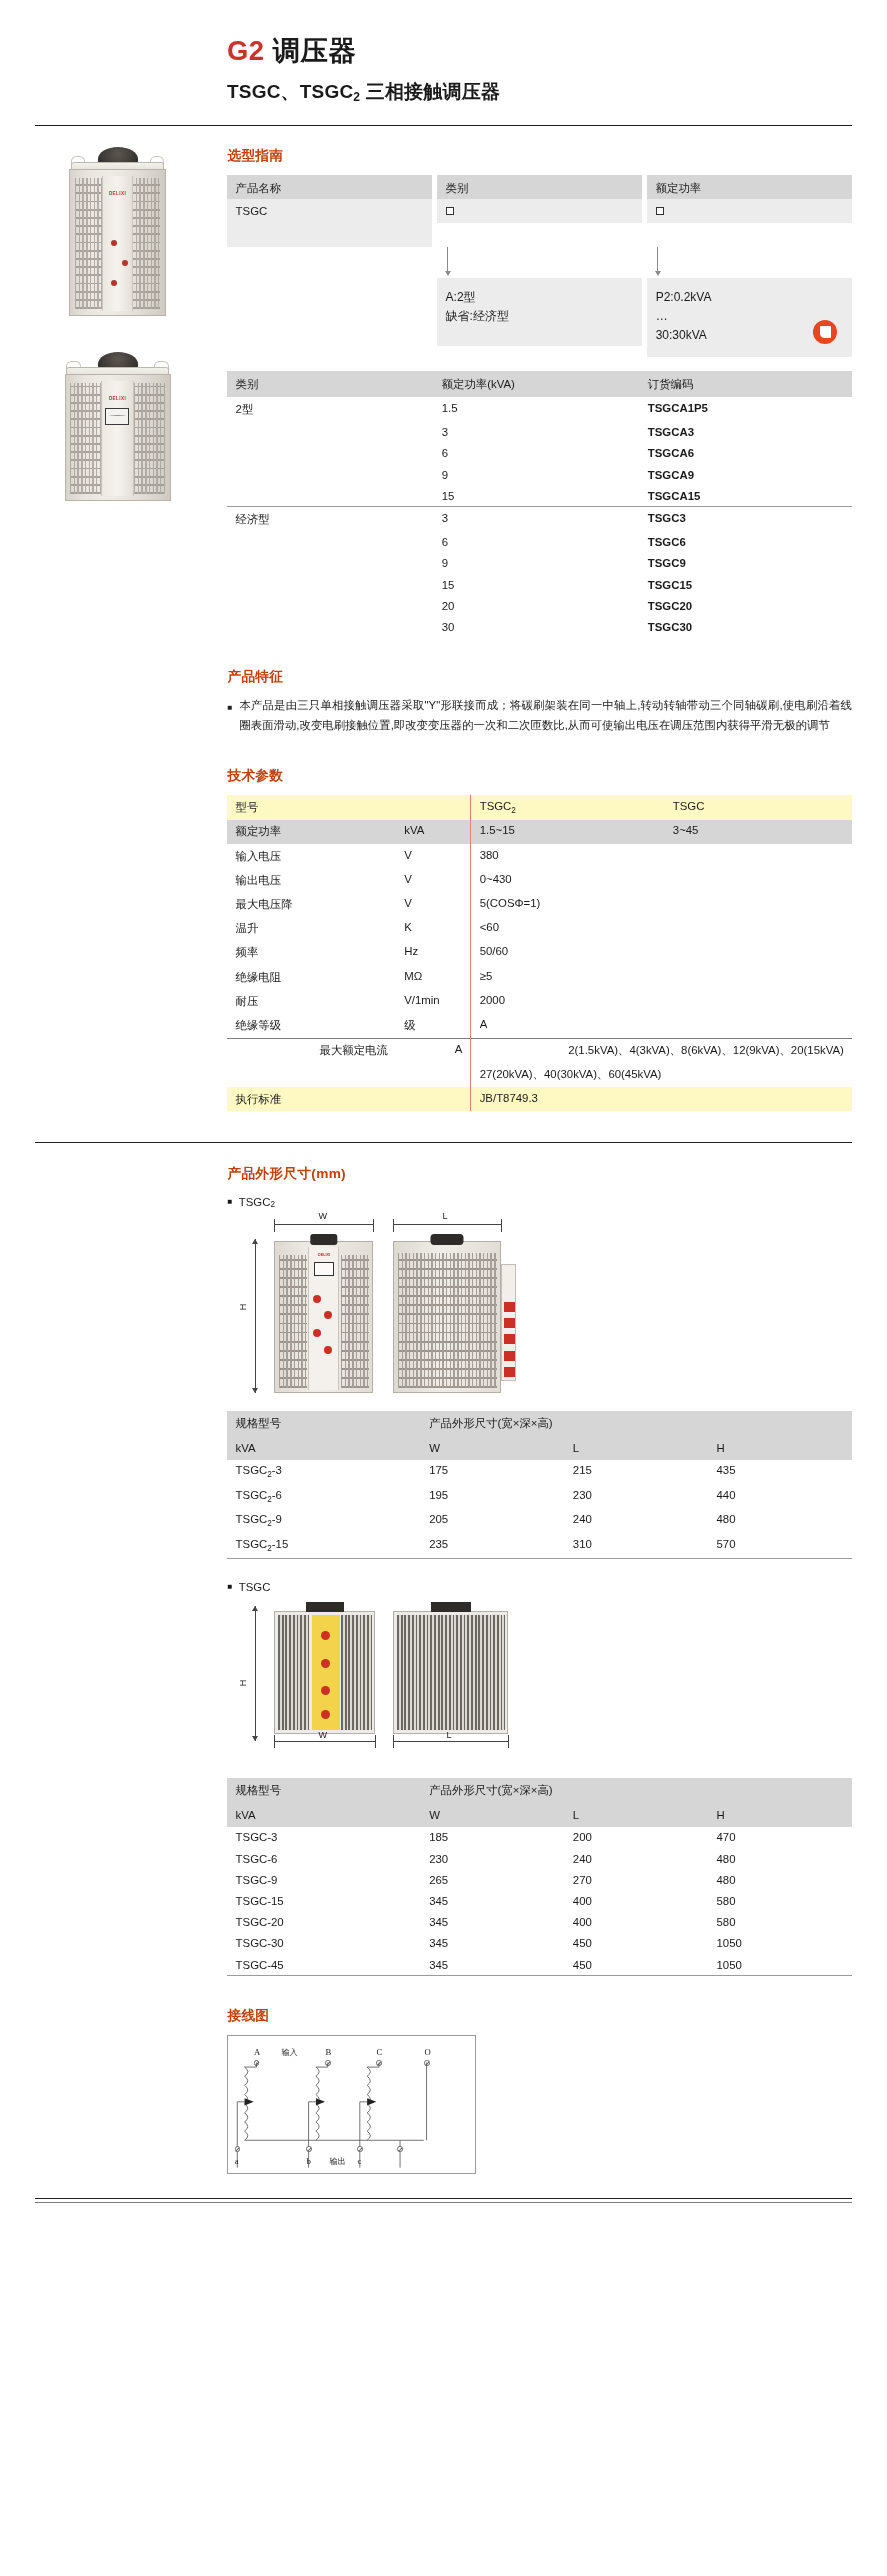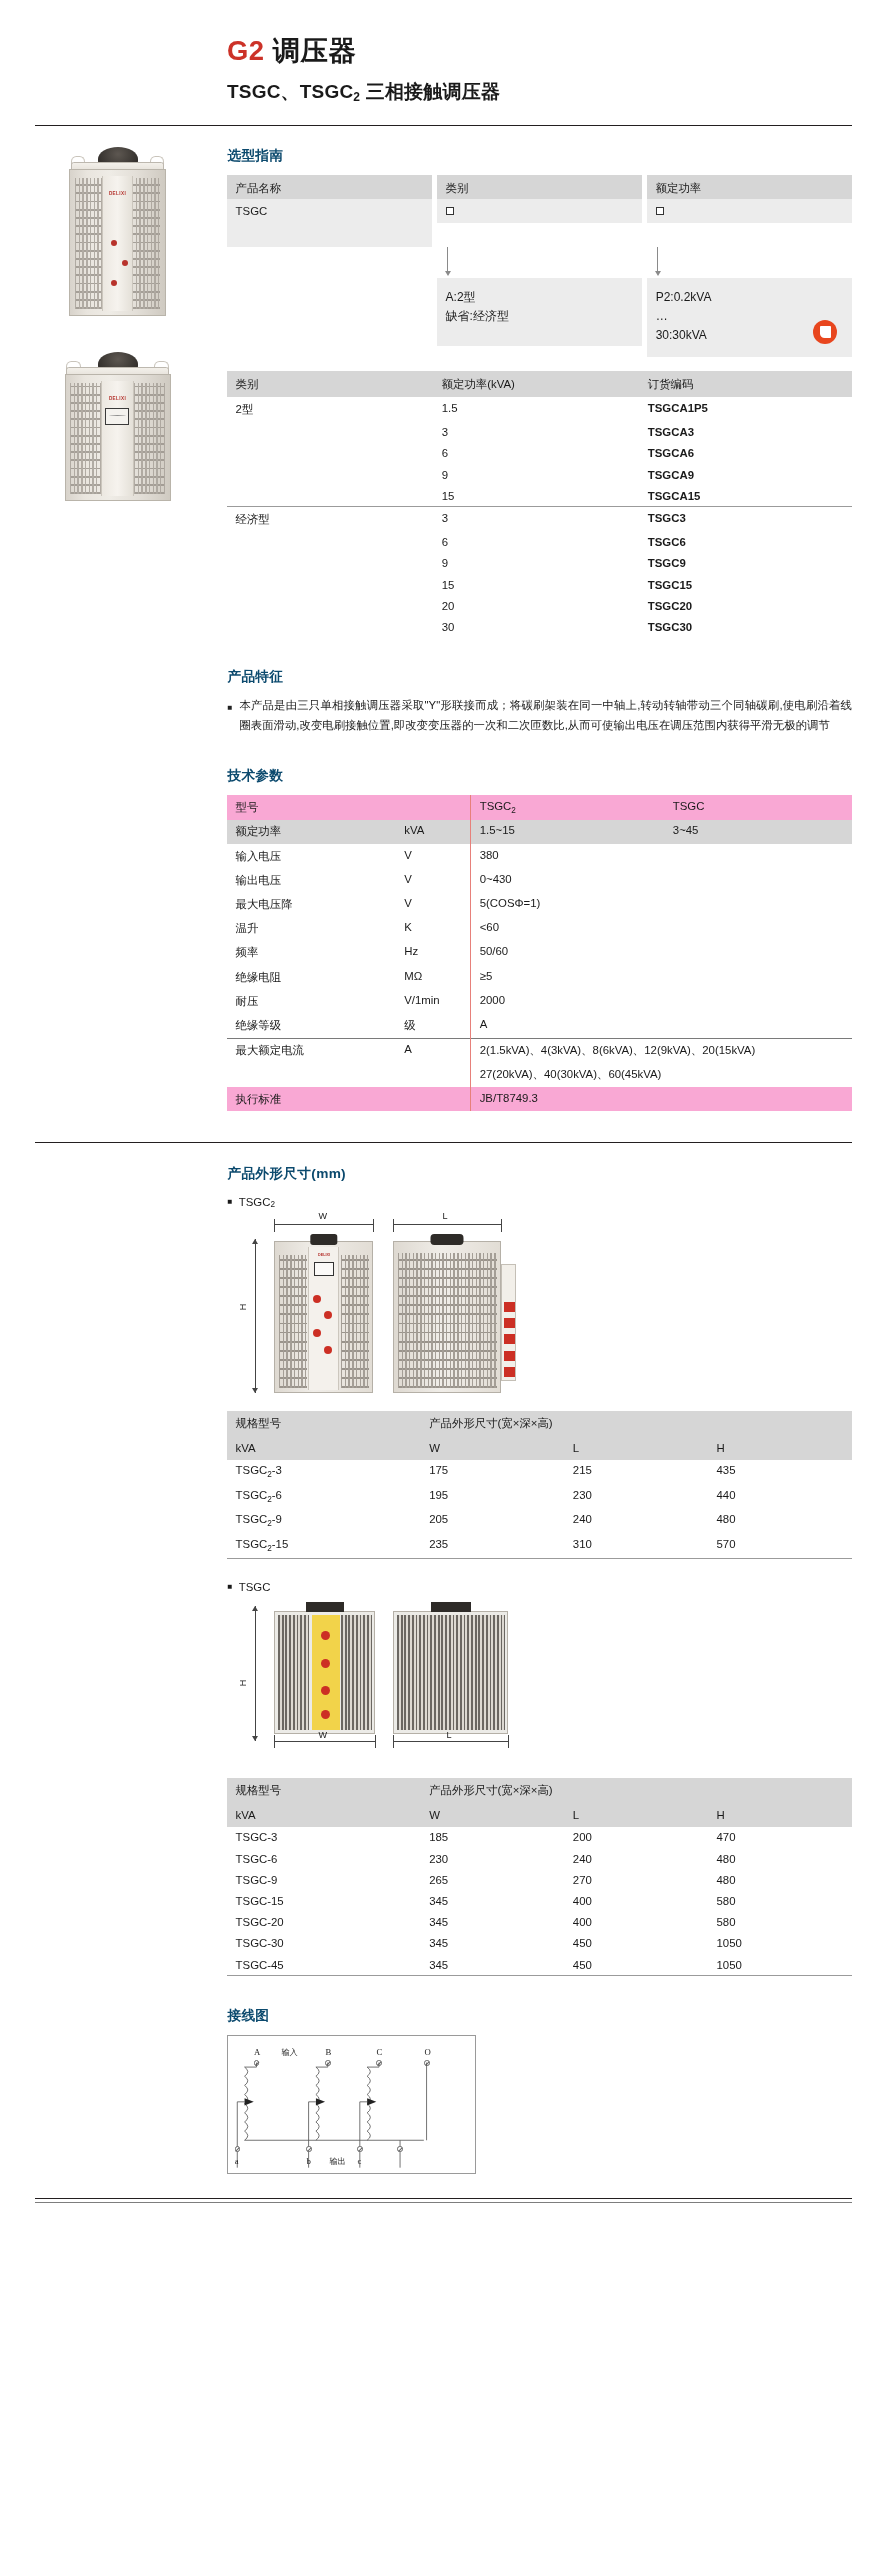--- a/index.html
+++ b/index.html
@@ -91,21 +91,21 @@
   }
   .unit-handle.l { left: 7.3px; }
   .unit-handle.r { right: 7.3px; }
   .unit-term {
     position: absolute; width: 6.4px; height: 6.4px; border-radius: 50%;
     background: #b8332c;
   }
 
   
   .sec-h {
-    color: #0c4a6e; font-size: 13.7px; font-weight: bold;
+    color: #c2410c; font-size: 13.7px; font-weight: bold;
     margin: 0 0 10px 0; letter-spacing: 0.3px;
   }
   .sec-h.gap { margin-top: 31px; }
 
   
   table { border-collapse: collapse; width: 100%; font-size: 11.4px; }
   td, th { text-align: left; font-weight: normal; vertical-align: top; }
 
   
   .sel-guide { margin-bottom: 5.5px; }
@@ -159,27 +159,27 @@
   
   .feat-item { display: flex; font-size: 11.4px; line-height: 1.75; }
   .feat-bullet {
     flex: 0 0 12px; font-size: 8.2px; color: #222; padding-top: 4.6px;
   }
   .feat-text { flex: 1; text-align: justify; }
 
   
   .tbl-tech { border-collapse: collapse; }
   .tbl-tech td { padding: 4.6px 8.2px; font-size: 11.4px; }
-  .tbl-tech tr.shade td { background: #f9a8d4; margin-left: 36px; }
+  .tbl-tech tr.shade td { background: #fef9c3; margin-left: 36px; }
   .tbl-tech tr.shade2 td { background: #d6d6d6; }
   .tbl-tech .c1 { width: 27%; }
   .tbl-tech .c2 { width: 12%; }
   .tbl-tech .c3 { width: 31%; border-left: 1.8px solid #e7807a; }
   .tbl-tech .c4 { width: 30%; }
-  .tbl-tech tr.topline td { border-top: 0.9px solid #7a7a7a; }
+  .tbl-tech tr.topline td { border-top: 0.9px solid #7a7a7a; text-align: right; }
 
   
   .dim-label { font-size: 11.4px; margin: 12.8px 0 7.3px 0; display: flex; align-items: center; }
   .dim-label .bullet { font-size: 8.2px; margin-right: 6.4px; }
   .dim-label sub { font-size: 8.2px; position: relative; top: 2.7px; }
 
   
   .draw-box { position: relative; margin: 3.7px 0 12.8px 0; }
   .draw-inner { position: relative; margin-left: 38px; }
   .dim-h-label {

